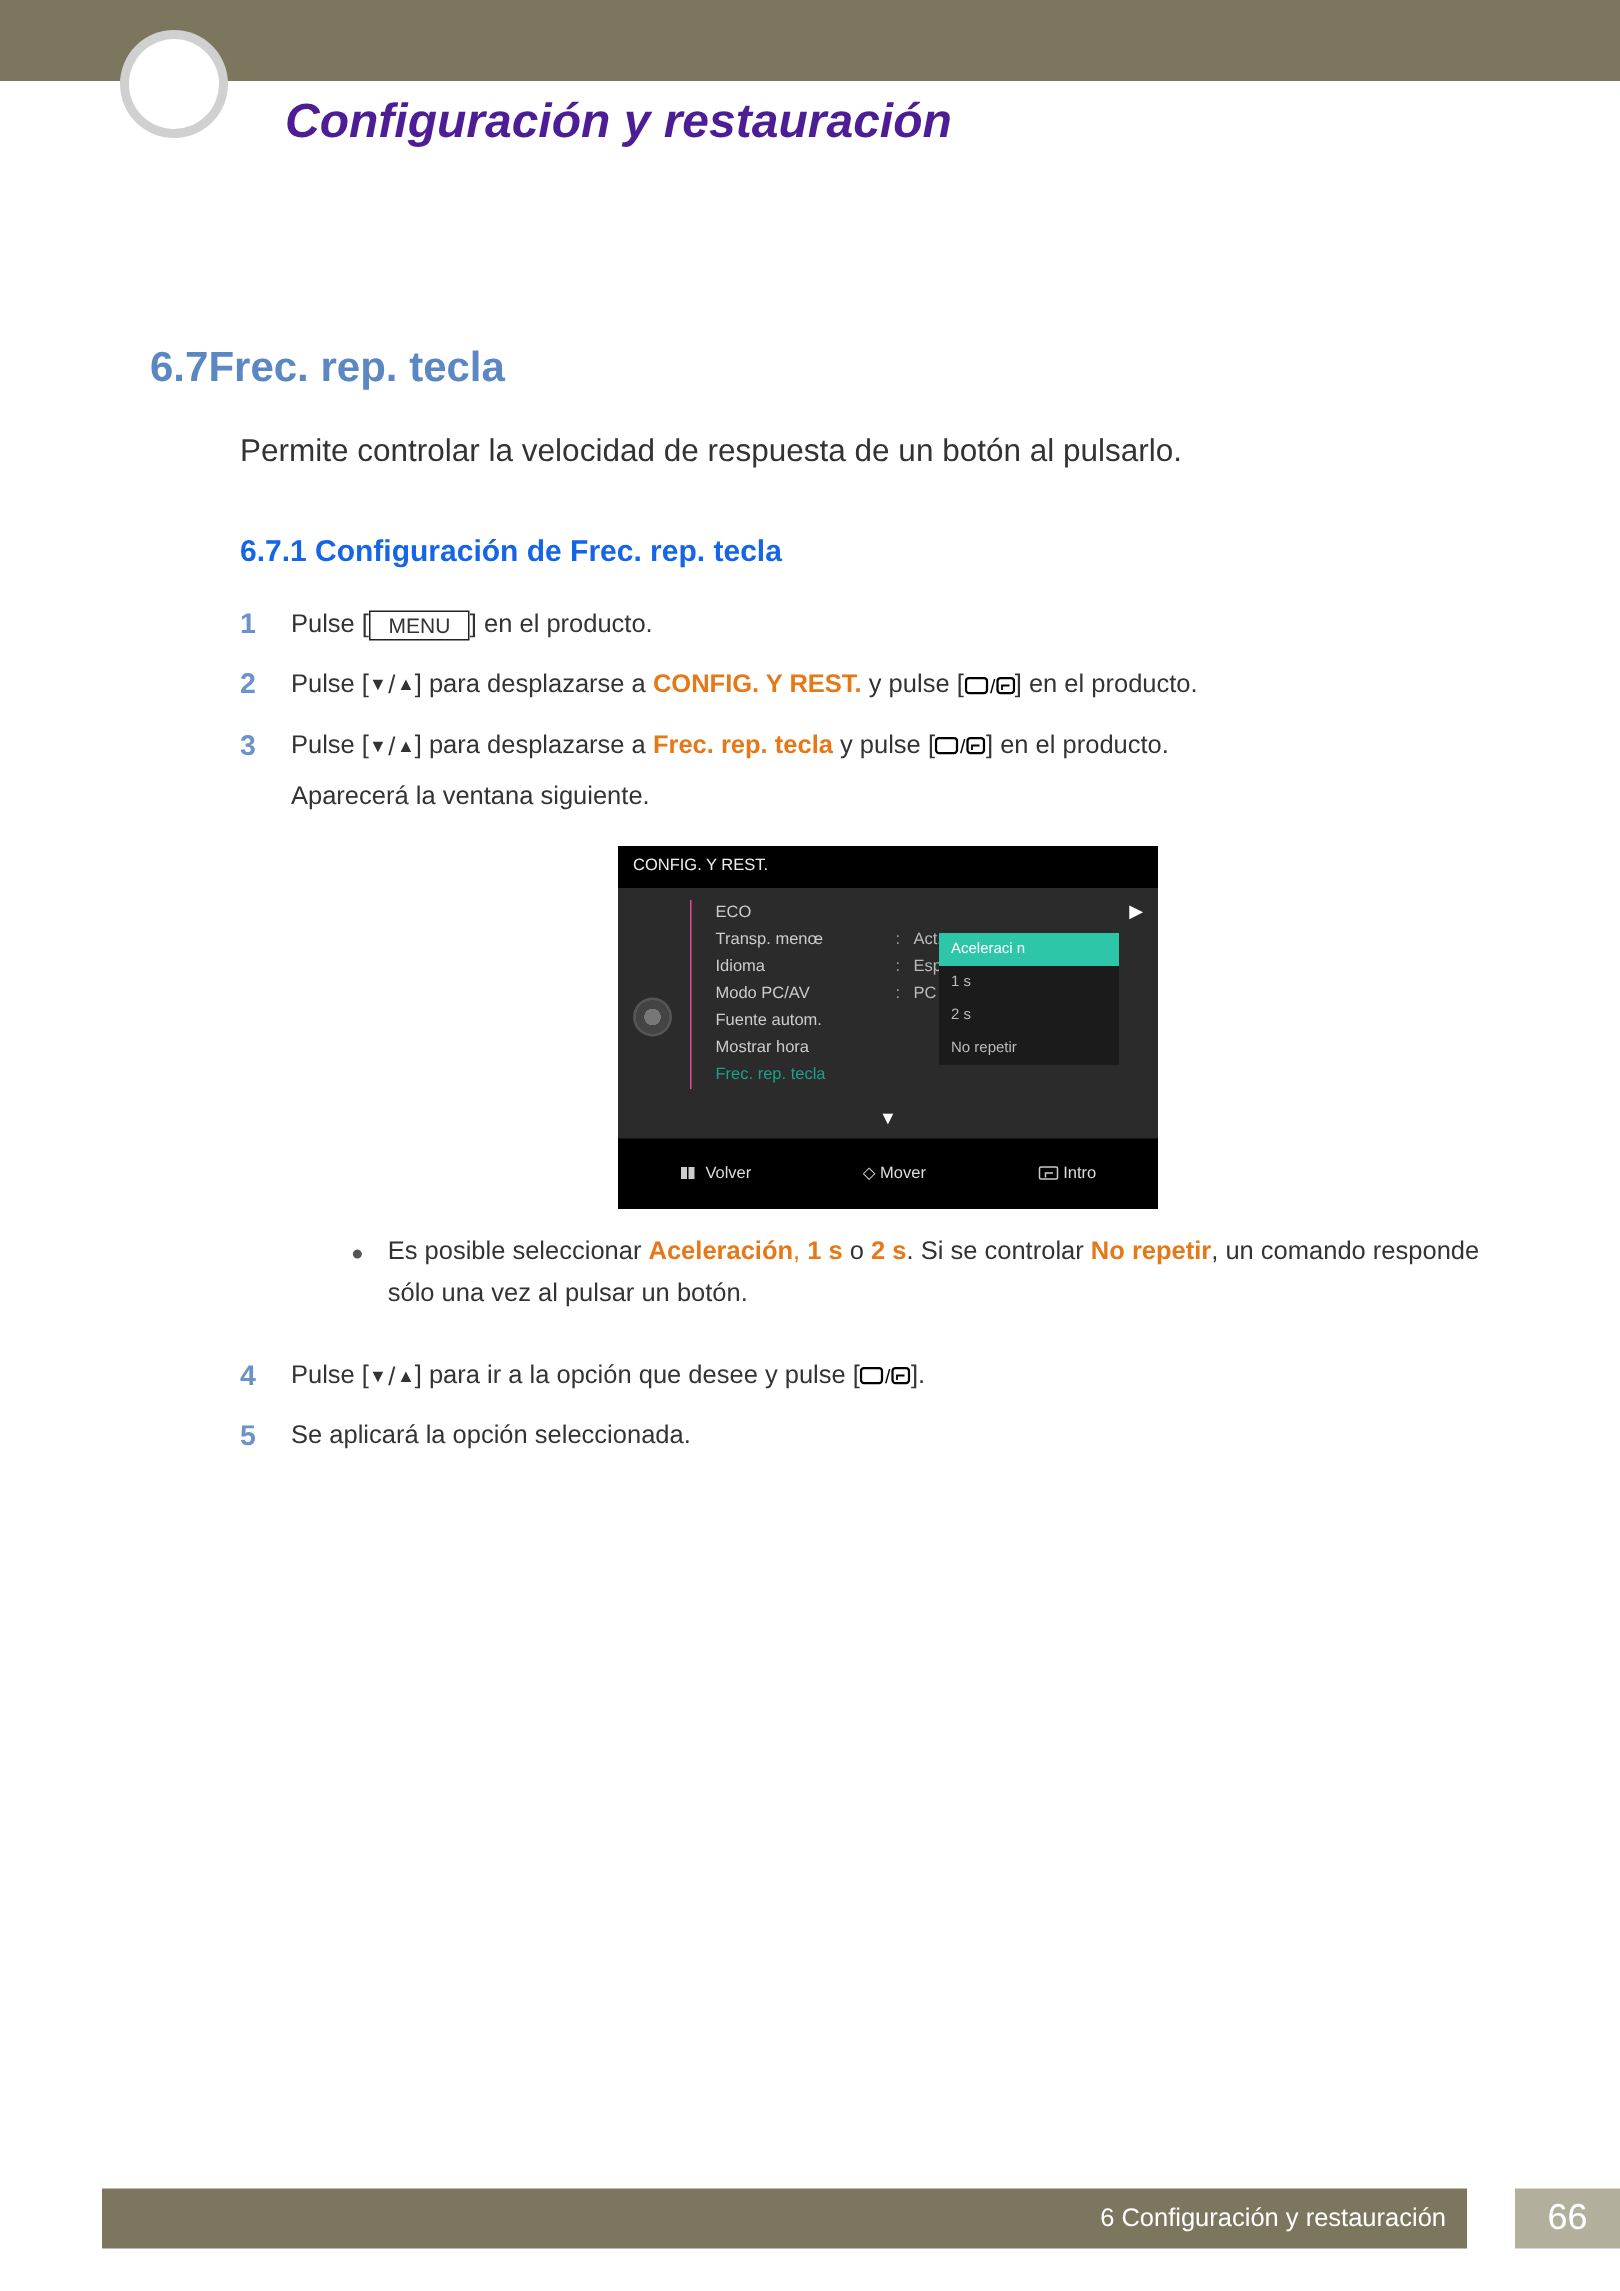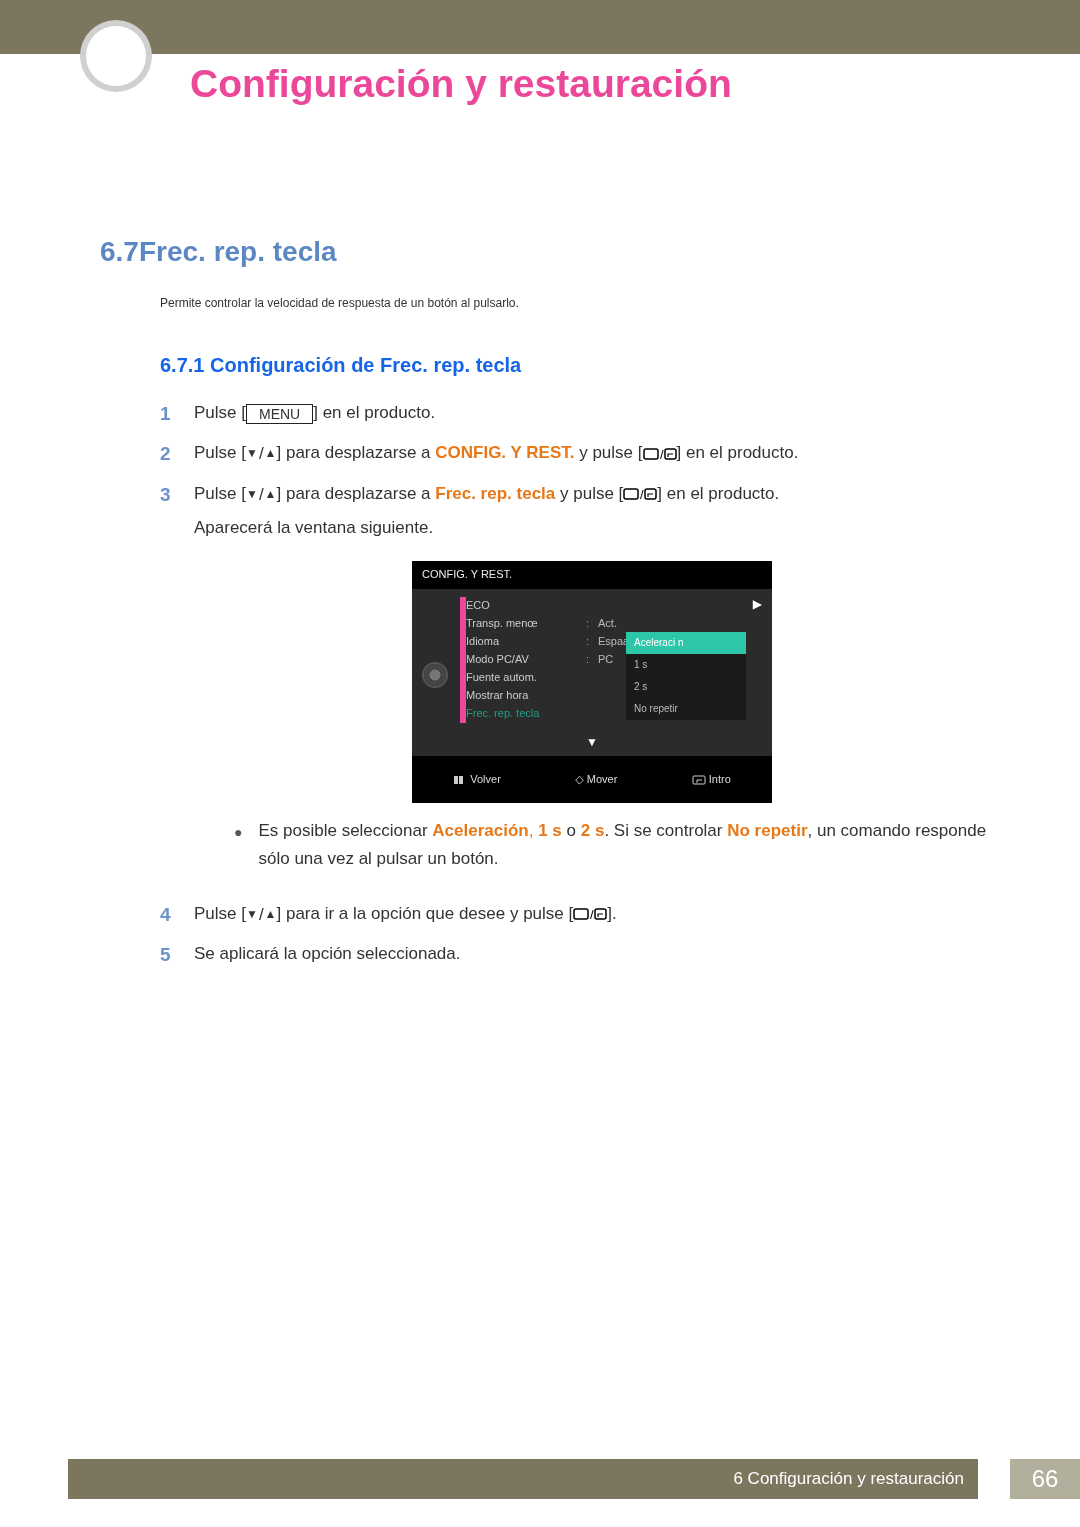--- a/index.html
+++ b/index.html
@@ -1,25 +1,25 @@
 <!DOCTYPE html>
 <html><head>
 <meta charset="utf-8">
 <style>
   * { box-sizing: border-box; margin: 0; padding: 0; }
   body { font-family: Arial, Helvetica, sans-serif; width: 1080px; height: 1527px; background: #fff; color: #333; position: relative; }
   .top-bar { height: 54px; background: #7d765f; }
-  .chapter-title { color: #ec4899; font-size: 39px; font-weight: bold; padding: 8px 0 0 190px; }
+  .chapter-title { color: #4c1d95; font-size: 32px; font-weight: bold; padding: 8px 0 0 190px; font-style: italic; }
   .chapter-icon { position:absolute; left:80px; top:20px; width:72px; height:72px; border-radius:50%; background:#d0d0d0; z-index:0; }
   .chapter-icon-inner{ position:absolute; left:86px; top:26px; width:60px; height:60px; border-radius:50%; background:#fff;}
   .content { padding: 130px 90px 0 100px; }
   .h2-row { display:flex; margin-bottom:28px;}
   .h2-num { color:#5b87c2; font-size:28px; font-weight:bold; }
   .h2-title { color:#5b87c2; font-size:28px; font-weight:bold; }
-  .intro { font-size:12px; margin-bottom:44px; margin-left:60px; }
+  .intro { font-size:21px; margin-bottom:44px; margin-left:60px; }
   .h3 { color:#1565e6; font-size:20px; font-weight:bold; margin-left:60px; margin-bottom:22px;}
   .steps { margin-left:60px; }
   .step { display:flex; gap:18px; font-size:17px; line-height:1.6; margin-bottom:10px;}
   .step-num { color:#6b93c9; font-size:19px; font-weight:bold; min-width:16px;}
   .step-body { flex:1; }
   .menu-box { display:inline-block; border:1px solid #222; padding:0 12px; font-family:Liberation Sans, sans-serif; font-size:14px; line-height:18px; vertical-align:middle; }
   .kbd { display:inline-flex; align-items:center; gap:1px; vertical-align:middle;}
   .tri-down{ font-size:12px; }
   .tri-up{ font-size:12px; }
   .orange{ color:#e67817; font-weight:bold;}
@@ -34,22 +34,22 @@
   .osd-arrow-right{ position:absolute; right:10px; top:6px; color:#fff; font-size:12px;}
   .osd-arrow-down{ text-align:center; color:#fff; font-size:12px; padding-bottom:4px;}
   .osd-icon{ width:30px; display:flex; align-items:center; justify-content:center; padding-top:30px;}
   .gear{ width:22px; height:22px; border-radius:50%; background:radial-gradient(circle,#777 35%, #444 36%); box-shadow:0 0 0 2px #555;}
   .osd-tree{ flex:1; padding-left:6px;}
   .osd-row{ display:flex; align-items:center; height:18px;}
   .osd-label{ width:120px; color:#ccc;}
   .osd-colon{ width:12px; color:#999;}
   .osd-val{ color:#bbb;}
   .osd-row.sel .osd-label{ color:#1ca088;}
-  .osd-tree-line{ border-left:6px solid #ec4899; margin-left:4px; padding-left:0;}
-  .osd-popup{ position:absolute; right:26px; bottom:13px; width:120px; background:#1b1b1b; }
+  .osd-tree-line{ border-left:1px solid #ec4899; margin-left:4px; padding-left:16px;}
+  .osd-popup{ position:absolute; right:26px; bottom:26px; width:120px; background:#1b1b1b; }
   .osd-popup .opt{ padding:3px 8px; color:#bbb; font-size:10px;}
   .osd-popup .opt.hi{ background:#2ec6a9; color:#fff;}
   .osd-footer{ background:#000; display:flex; justify-content:space-around; padding:15px 4px; font-size:11px; color:#ddd;}
   .osd-footer span svg{ vertical-align:middle;}
   .footer{ position:absolute; bottom:28px; right:0; display:flex; align-items:stretch;gap:32px;}
   .footer-bar{ background:#7d765f; height:40px; width:910px; color:#fff; display:flex; align-items:center; justify-content:flex-end; padding-right:14px; font-size:17px;}
   .page-num{ background:#b3af9d; height:40px; width:70px; display:flex; align-items:center; justify-content:center; font-size:24px; color:#fff; }
   .rect-enter{ display:inline-flex; align-items:center; vertical-align:middle;}
 </style>
 </head>

